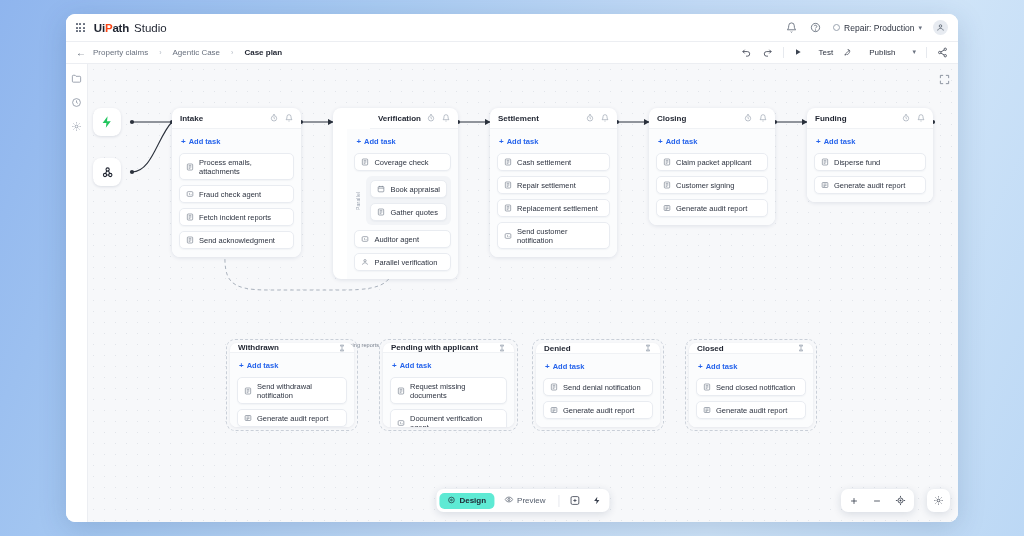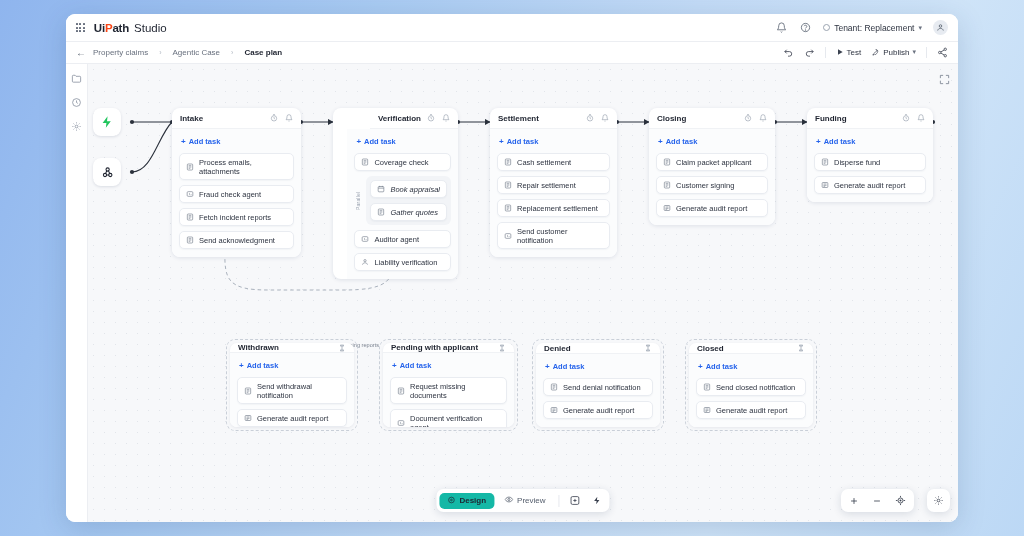--- a/index.html
+++ b/index.html
@@ -46,21 +46,21 @@
   .crumbbar {
     height: 22px; flex: 0 0 22px; background: #ffffff;
     border-bottom: 1px solid #eceef2;
     display: flex; align-items: center; padding: 0 10px; gap: 7px;
   }
   .backarrow { color: #5a6472; font-size: 10px; line-height: 1; }
   .crumbs { display: flex; align-items: center; gap: 11px; font-size: 8px; color: #68707e; }
   .crumbs .sep { color: #b3bac4; font-size: 7px; }
   .crumbs .active { color: #1f2430; font-weight: 700; }
   .crumb-right { margin-left: auto; display: flex; align-items: center; gap: 10px; }
-  .tb-btn { display: flex; align-items: flex-start; gap: 3px; font-size: 8px; color: #2d3340; }
+  .tb-btn { display: flex; align-items: flex-start; gap: 17px; font-size: 8px; color: #2d3340; }
   .tb-ico { color: #3b4250; display: flex; align-items: center; }
   .vsep { width: 1px; height: 11px; background: #e6e9ee; }
 
   
   .body { flex: 1; display: flex; min-height: 0; }
   .railbar {
     width: 22px; flex: 0 0 22px; background: #fff; border-right: 1px solid #eceef2;
     display: flex; flex-direction: column; align-items: center; padding-top: 8px; gap: 12px;
   }
   .rail-ico { width: 12px; height: 12px; color: #8b93a1; display: flex; align-items: center; justify-content: center; }
@@ -114,21 +114,21 @@
   .task .tk-ico { color: #707a88; display: flex; align-items: center; flex: 0 0 auto; }
 
   
   .pgroup { display: flex; align-items: stretch; gap: 4px; }
   .plabel {
     flex: 0 0 8px; display: flex; align-items: center; justify-content: center;
     font-size: 5px; color: #9aa3b0; letter-spacing: .2px;
     writing-mode: vertical-rl; transform: rotate(180deg);
   }
   .ptasks { flex: 1; display: flex; flex-direction: column; gap: 5px;
-            background: #f2f4f7; border-radius: 6px; padding: 4px; font-style: italic; }
+            background: #f2f4f7; border-radius: 6px; padding: 4px; }
 
   
   .term {
     position: absolute; border: 1px dashed #c9cfd8; border-radius: 9px; padding: 3px;
     background: transparent;
   }
   .term-inner {
     background: #fff; border-radius: 7px; overflow: hidden;
     box-shadow: 0 1px 3px rgba(20,40,80,0.08);
     display: flex; flex-direction: column; height: 100%;
@@ -138,21 +138,21 @@
   .modebar {
     position: absolute; left: 50%; transform: translateX(-50%); bottom: 10px;
     height: 23px; background: #fff; border-radius: 7px;
     box-shadow: 0 2px 8px rgba(20,40,80,0.14);
     display: flex; align-items: center; padding: 3px; gap: 2px; z-index: 8;
   }
   .mode {
     display: flex; align-items: center; gap: 4px; padding: 3px 8px;
     font-size: 8px; color: #535c6b; border-radius: 5px;
   }
-  .mode.on { background: #14b8a6; color: #1f2430; font-weight: 700; }
+  .mode.on { background: #5eead4; color: #1f2430; font-weight: 700; }
   .mb-sep { width: 1px; height: 12px; background: #e6e9ee; margin: 0 3px; }
   .mb-ico { padding: 3px 5px; color: #3b4250; display: flex; align-items: center; }
 
   .zoombar {
     position: absolute; right: 44px; bottom: 10px; height: 23px;
     background: #fff; border-radius: 7px; box-shadow: 0 2px 8px rgba(20,40,80,0.14);
     display: flex; align-items: center; padding: 0 8px; gap: 13px; z-index: 8;
   }
   .zb { font-size: 10px; color: #3b4250; display: flex; align-items: center; line-height: 1; }
   .gearbtn {
@@ -192,21 +192,21 @@
         </span>
         <span class="ticon">
           <svg width="11" height="11" viewBox="0 0 24 24" fill="none" stroke="currentColor" stroke-width="1.8">
               <circle cx="12" cy="12" r="9"></circle>
               <path d="M9.1 9a3 3 0 015.8 1c0 2-3 2.5-3 4"></path>
               <circle cx="12" cy="17.5" r=".6" fill="currentColor"></circle>
             </svg>
         </span>
         <div class="tenant">
           <span class="dotg"></span>
-          <span>Tenant: Replacement</span>
+          <span>Repair: Production</span>
           <span class="chev">▾</span>
         </div>
         <span class="avatar">
           <svg width="9" height="9" viewBox="0 0 24 24" fill="none" stroke="#4b5563" stroke-width="2">
               <circle cx="12" cy="8" r="3.4"></circle>
               <path d="M4.5 20c1.2-4 4-5.6 7.5-5.6S18.3 16 19.5 20"></path>
             </svg>
         </span>
       </div>
     </div>
@@ -469,21 +469,21 @@
                     </span>
                   <span>Auditor agent</span>
                 </div>
                 <div class="task">
                   <span class="tk-ico">
                       <svg width="8" height="8" viewBox="0 0 24 24" fill="none" stroke="currentColor" stroke-width="1.9">
                         <circle cx="12" cy="8" r="3.4"></circle>
                         <path d="M4.5 20c1.2-4 4-5.6 7.5-5.6S18.3 16 19.5 20"></path>
                       </svg>
                     </span>
-                  <span>Liability verification</span>
+                  <span>Parallel verification</span>
                 </div>
               </div>
             </div>
 
             <div class="stage" style="left:402px; top:44px; width:127px;">
               <div class="stage-head">
                 <span class="stage-title">Settlement</span>
                 <span class="stage-head-icons">
                   <span class="hico">
                     <svg width="8" height="8" viewBox="0 0 24 24" fill="none" stroke="currentColor" stroke-width="2">

